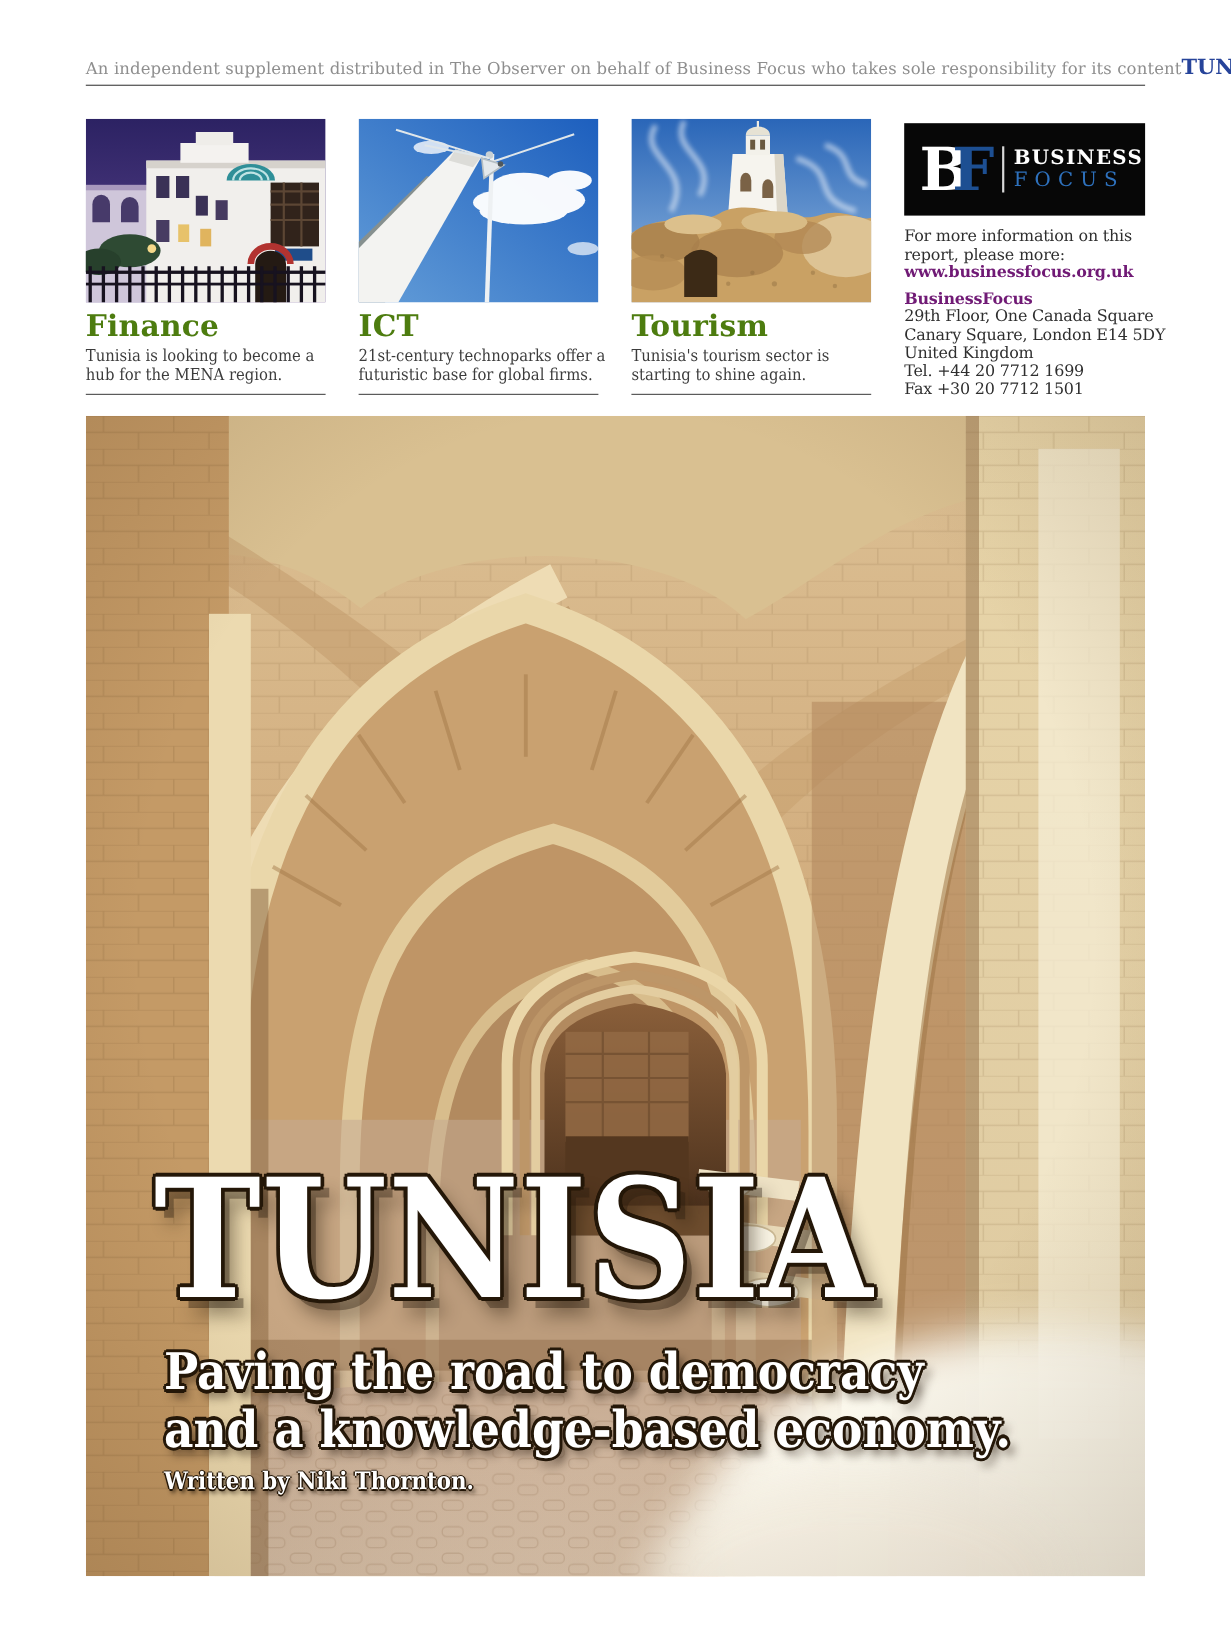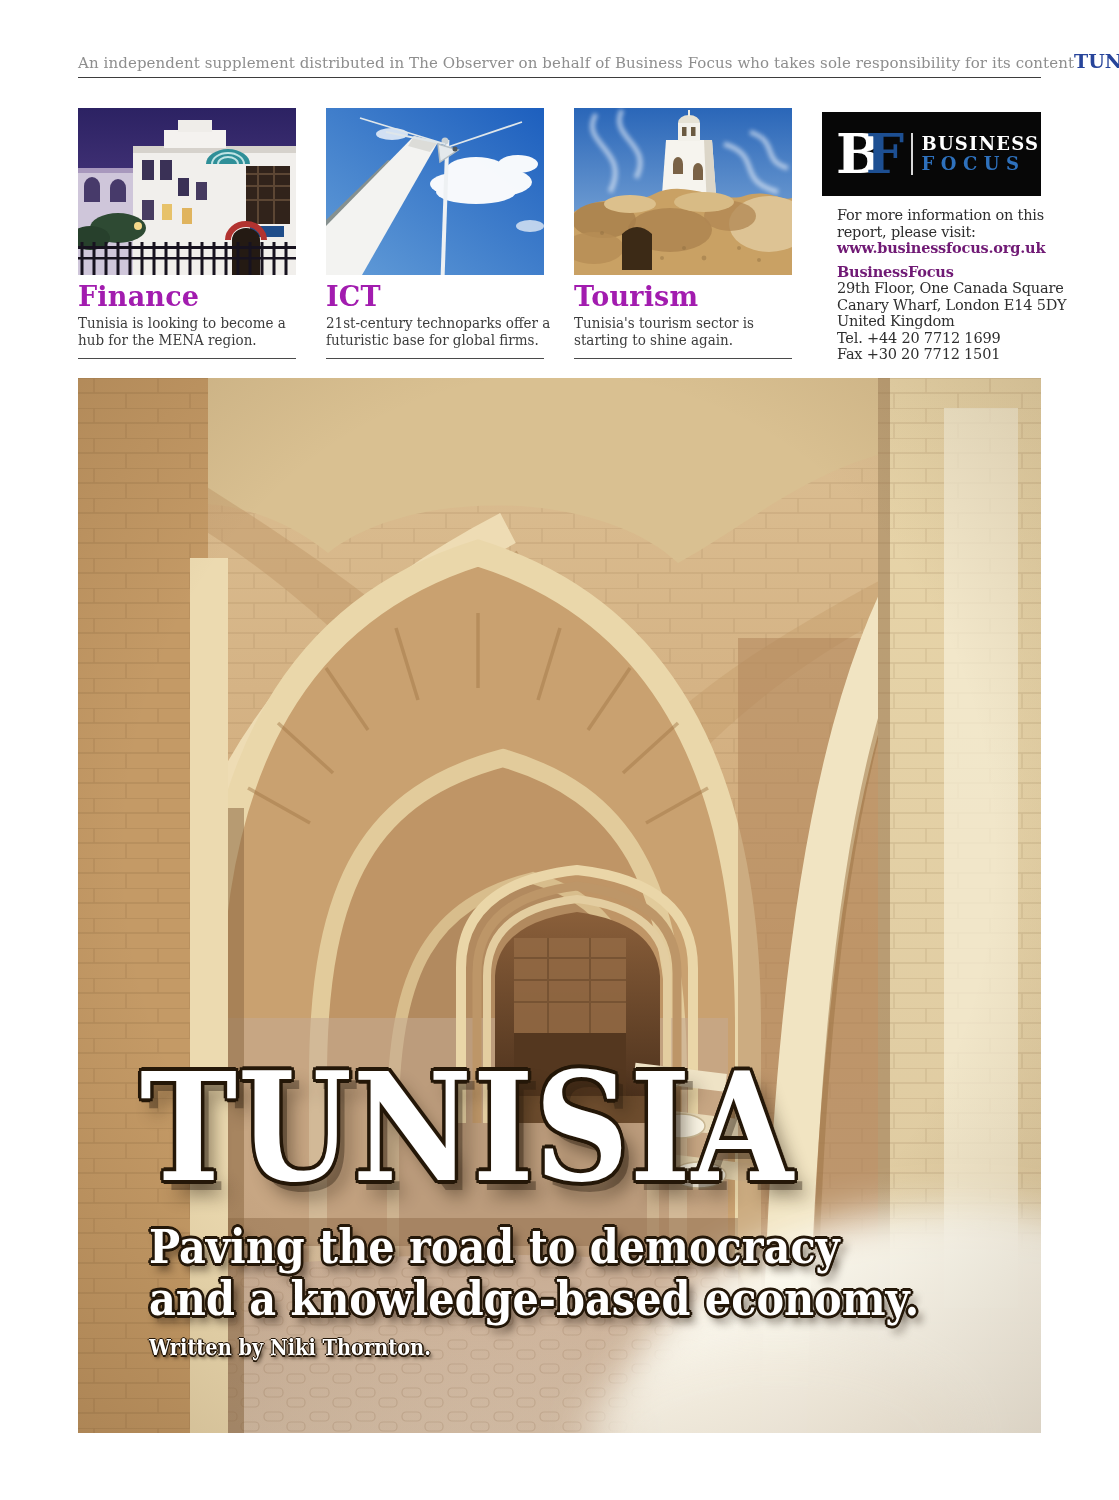--- a/index.html
+++ b/index.html
@@ -10,37 +10,37 @@
   .masthead{position:absolute;left:78px;top:50px;width:963px;display:flex;justify-content:space-between;align-items:baseline;}
   .disclaimer{font-size:15px;color:#8e8e8e;letter-spacing:.1px;white-space:nowrap;}
   .folio{font-size:19px;font-weight:bold;white-space:nowrap;}
   .folio .pub{color:#27449a;}
   .head-rule{position:absolute;left:78px;top:77px;width:963px;height:0;border-top:1.5px solid #3d3d3d;}
 
   
   .teasers{position:absolute;left:78px;top:108px;width:963px;display:flex;justify-content:space-between;}
   .teaser{width:218px;position:relative;}
   .photo{width:218px;height:167px;display:block;}
-  .teaser h2{margin:8px 0 0 0;font-size:27px;line-height:28px;color:#a21caf;font-weight:bold;letter-spacing:.2px;}
+  .teaser h2{margin:8px 0 0 0;font-size:27px;line-height:28px;color:#4d7c0f;font-weight:bold;letter-spacing:.2px;}
   .desc{margin-top:4px;font-size:15px;line-height:17px;color:#3c3c3c;transform:scaleX(.9);transform-origin:0 0;}
   .desc div{white-space:nowrap;}
   .teaser-rule{border:none;border-top:1.5px solid #4a4a4a;margin:9px 0 0 0;width:218px;}
 
   
   .info{width:219px;position:relative;}
   .logo-box{margin-top:4px;width:219px;height:84px;background:#070707;display:flex;align-items:center;padding:0;box-sizing:border-box;}
   .logo-inner{display:flex;align-items:center;margin-left:14px;}
   .mono-b{font-size:54px;font-weight:bold;color:#ffffff;line-height:54px;}
   .mono-f{font-size:54px;font-weight:bold;color:#1d4f92;line-height:54px;margin-left:-16px;}
   .logo-div{width:1.5px;height:42px;background:#d8d8d8;margin:0 9px 0 7px;}
   .logo-words{display:flex;flex-direction:column;justify-content:space-between;}
   .logo-w1{font-size:18px;font-weight:bold;color:#ffffff;letter-spacing:1.2px;line-height:20px;}
-  .logo-w2{font-size:18px;font-weight:bold;color:#2e71bd;letter-spacing:6.5px;line-height:20px;}
+  .logo-w2{font-size:18px;font-weight:normal;color:#2e71bd;letter-spacing:6.5px;line-height:20px;}
   .info-text{margin-top:11px;}
-  .info-line{font-size:14.5px;line-height:16.5px;color:#2e2e2e;letter-spacing:-.2px;white-space:nowrap;margin-left:15px;}
+  .info-line{font-size:14.5px;line-height:16.5px;color:#2e2e2e;letter-spacing:-.2px;white-space:nowrap;}
   .info-line.bold{font-weight:bold;color:#701a75;}
   .info-gap{height:7px;}
 
   
   .hero{position:absolute;left:78px;top:378px;width:963px;height:1055px;overflow:hidden;}
   .hero svg{display:block;}
   .hero-text{position:absolute;left:0;top:0;width:963px;height:1055px;pointer-events:none;}
   .hero-title{position:absolute;left:62px;top:674px;font-size:150px;line-height:150px;font-weight:bold;color:#ffffff;
     letter-spacing:1px;transform:scaleX(.87);transform-origin:0 0;white-space:nowrap;
     text-shadow:4px 0 0 #241708,-4px 0 0 #241708,0 4px 0 #241708,0 -4px 0 #241708,
@@ -218,26 +218,26 @@
           <span class="mono-f">F</span>
           <span class="logo-div"></span>
           <span class="logo-words">
             <span class="logo-w1">BUSINESS</span>
             <span class="logo-w2">FOCUS</span>
           </span>
         </div>
       </div>
       <div class="info-text">
         <div class="info-line">For more information on this</div>
-        <div class="info-line">report, please visit:</div>
+        <div class="info-line">report, please more:</div>
         <div class="info-line bold">www.businessfocus.org.uk</div>
         <div class="info-gap"></div>
         <div class="info-line bold">BusinessFocus</div>
         <div class="info-line">29th Floor, One Canada Square</div>
-        <div class="info-line">Canary Wharf, London E14 5DY</div>
+        <div class="info-line">Canary Square, London E14 5DY</div>
         <div class="info-line">United Kingdom</div>
         <div class="info-line">Tel. +44 20 7712 1699</div>
         <div class="info-line">Fax +30 20 7712 1501</div>
       </div>
     </div>
   </div>
 
   <div class="hero">
     <svg width="963" height="1055" viewBox="0 0 963 1055" xmlns="http://www.w3.org/2000/svg">
       <defs>

